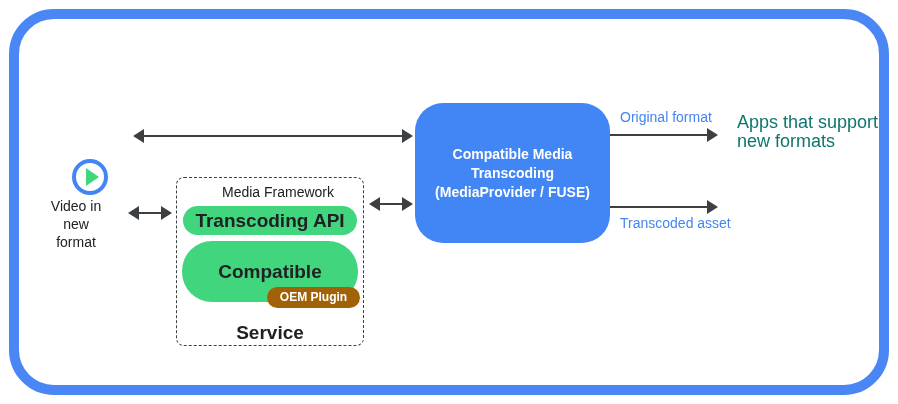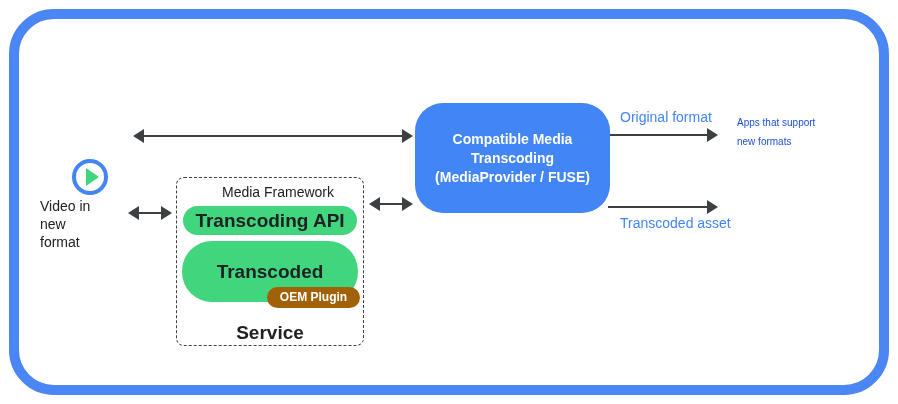--- a/index.html
+++ b/index.html
@@ -29,50 +29,50 @@
   
   .play-icon{
     position:absolute;left:72px;top:159px;width:28px;height:28px;background:#fff;
     border:4px solid #4285f4;border-radius:50%;
   }
   .play-tri{
     position:absolute;left:10px;top:5px;width:0;height:0;
     border-left:13px solid #41d67d;border-top:9px solid transparent;border-bottom:9px solid transparent;
   }
   .video-label{
-    position:absolute;left:40px;top:197px;width:88px;text-align:left;
+    position:absolute;left:32px;top:197px;width:88px;text-align:center;
     font-size:14px;line-height:18px;white-space:pre-line;
   }
   
   .mf-box{
     position:absolute;left:176px;top:177px;width:188px;height:169px;box-sizing:border-box;
     border:1.5px dashed #3c4043;border-radius:8px;background:#fff;
   }
   .mf-title{position:absolute;left:8px;top:6px;width:100%;text-align:center;font-size:14px;}
   .layer{position:absolute;text-align:center;font-size:19px;font-weight:bold;}
   .layer.api{left:6px;top:28px;width:174px;height:29px;line-height:29px;border-radius:15px;background:#41d67d;}
   .layer.service{left:5px;top:63px;width:176px;height:61px;line-height:61px;border-radius:30px;background:#41d67d;}
   .layer.oem{
     left:90px;top:109px;width:93px;height:21px;line-height:21px;border-radius:11px;
     background:#a16207;color:#fff;font-size:12px;z-index:3;
   }
   .layer.hw{left:5px;top:130px;width:176px;height:31px;line-height:31px;border-radius:16px;background:#ebf3cf;font-weight:normal;font-size:14px;}
   
   .blue-box{
-    position:absolute;left:415px;top:103px;width:195px;height:110px;background:#4285f4;border-radius:28px;
+    position:absolute;left:415px;top:103px;width:195px;height:140px;background:#4285f4;border-radius:28px;
     display:flex;align-items:center;justify-content:center;
   }
   .blue-box span{
     color:#fff;font-weight:bold;font-size:14px;line-height:19px;text-align:center;white-space:pre-line;
   }
   
   .asset-label{position:absolute;font-size:14px;color:#4285f4;}
   #original-label{left:620px;top:109px;}
   #transcoded-label{left:620px;top:215px;}
-  .apps-label{position:absolute;font-size:10px;line-height:19px;white-space:pre-line;color:#1d4ed8;}
+  .apps-label{position:absolute;font-size:18px;line-height:19px;white-space:pre-line;color:#0f766e;}
   #apps-support{left:737px;top:113px;}
   #apps-no-support{left:737px;top:185px;}
 </style>
 </head>
 <body>
 
 <div class="canvas">
   <div class="frame"></div>
 
   <div class="arrow double" id="arrow-top"></div>
@@ -84,21 +84,21 @@
   <div class="play-icon">
     <div class="play-tri"></div>
   </div>
   <div class="video-label">Video in
 new
 format</div>
 
   <div class="mf-box">
     <div class="mf-title">Media Framework</div>
     <div class="layer api">Transcoding API</div>
-    <div class="layer service">Transcoded Service</div>
+    <div class="layer service">Compatible Service</div>
     <div class="layer oem">OEM Plugin</div>
   </div>
 
   <div class="blue-box">
     <span>Compatible Media
 Transcoding
 (MediaProvider / FUSE)</span>
   </div>
 
   <div class="asset-label" id="original-label">Original format</div>

